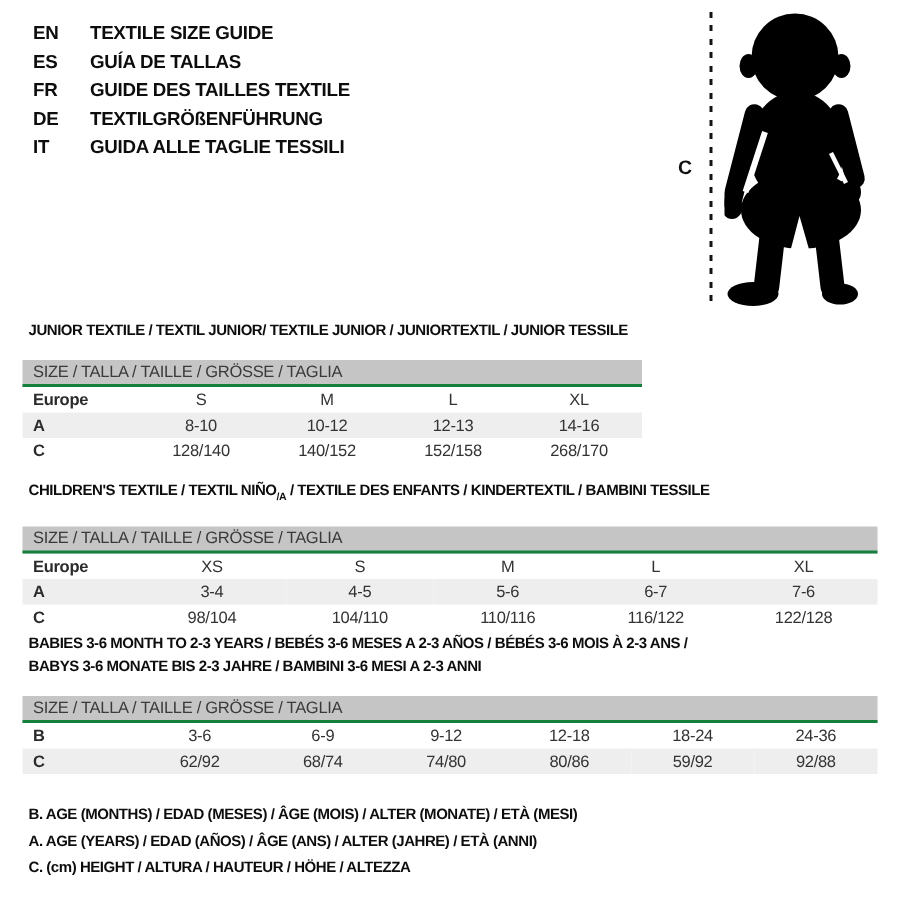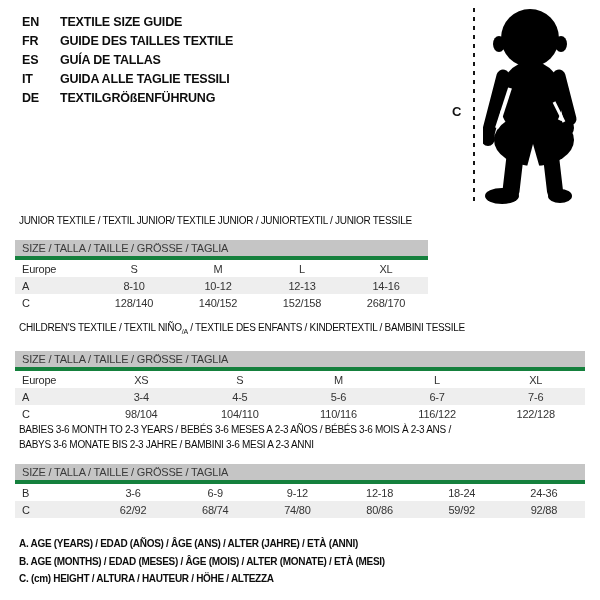--- a/index.html
+++ b/index.html
@@ -17,63 +17,63 @@
     background:repeating-linear-gradient(to bottom,#141414 0 4px,transparent 4px 9px);
   }
   .measure-label{position:absolute;left:452px;top:104px;font-size:13px;font-weight:bold;}
   .figure-svg{position:absolute;left:483px;top:6px;}
   
   .size-section{position:absolute;left:15px;width:570px;}
   #sec-0{top:213px;width:413px;}
   #sec-1{top:320px;}
   #sec-2{top:422px;}
   .sec-title{
-    font-size:10px;font-weight:normal;line-height:15px;margin:0 0 12px 4px;
+    font-size:10px;font-weight:bold;line-height:15px;margin:0 0 12px 4px;
     letter-spacing:-0.3px;color:#0d0d0d;
   }
   .sub-a{font-size:7px;vertical-align:sub;}
   .size-bar{
     height:16px;line-height:16px;padding-left:7px;box-sizing:content-box;
-    background:#c5c5c5;border-bottom:4px solid #15803d;
+    background:#c5c5c5;border-bottom:2px solid #15803d;
     font-size:11px;letter-spacing:-0.2px;color:#3a3a3a;
   }
   table.size-grid{width:100%;border-collapse:collapse;table-layout:fixed;}
   table.size-grid td{
     height:17px;padding:0;font-size:11px;color:#333;text-align:center;
     letter-spacing:-0.2px;vertical-align:middle;
   }
-  table.size-grid td.row-label{width:70px;text-align:left;padding-left:7px;color:#2b2b2b;}
+  table.size-grid td.row-label{width:70px;text-align:left;padding-left:7px;color:#2b2b2b;font-weight:bold;}
   tr.striped{background:#eeeeee;}
   
   .footnotes{position:absolute;left:19px;top:535px;}
   .footnote{font-size:10px;font-weight:bold;letter-spacing:-0.3px;line-height:17.5px;color:#0d0d0d;}
 </style>
 </head>
 <body>
 
 <div class="langs">
   <div class="lang-row">
     <span class="lang-code">EN</span>
     <span class="lang-label">TEXTILE SIZE GUIDE</span>
   </div>
   <div class="lang-row">
+    <span class="lang-code">ES</span>
+    <span class="lang-label">GUÍA DE TALLAS</span>
+  </div>
+  <div class="lang-row">
     <span class="lang-code">FR</span>
     <span class="lang-label">GUIDE DES TAILLES TEXTILE</span>
   </div>
   <div class="lang-row">
-    <span class="lang-code">ES</span>
-    <span class="lang-label">GUÍA DE TALLAS</span>
+    <span class="lang-code">DE</span>
+    <span class="lang-label">TEXTILGRÖßENFÜHRUNG</span>
   </div>
   <div class="lang-row">
     <span class="lang-code">IT</span>
     <span class="lang-label">GUIDA ALLE TAGLIE TESSILI</span>
-  </div>
-  <div class="lang-row">
-    <span class="lang-code">DE</span>
-    <span class="lang-label">TEXTILGRÖßENFÜHRUNG</span>
   </div>
 </div>
 
 <div class="measure-line"></div>
 <div class="measure-label">C</div>
 <svg class="figure-svg" width="115" height="200" viewBox="0 0 115 200">
   <g fill="#000">
 
     <ellipse cx="48" cy="93" rx="32" ry="38"></ellipse>
 
@@ -192,16 +192,16 @@
           <td>74/80</td>
           <td>80/86</td>
           <td>59/92</td>
           <td>92/88</td>
         </tr>
       </tbody>
     </table>
 </section>
 
 <div class="footnotes">
+  <div class="footnote">B. AGE (MONTHS) / EDAD (MESES) / ÂGE (MOIS) / ALTER (MONATE) / ETÀ (MESI)</div>
   <div class="footnote">A. AGE (YEARS) / EDAD (AÑOS) / ÂGE (ANS) / ALTER (JAHRE) / ETÀ (ANNI)</div>
-  <div class="footnote">B. AGE (MONTHS) / EDAD (MESES) / ÂGE (MOIS) / ALTER (MONATE) / ETÀ (MESI)</div>
   <div class="footnote">C. (cm) HEIGHT / ALTURA / HAUTEUR / HÖHE / ALTEZZA</div>
 </div>
 
 </body></html>

